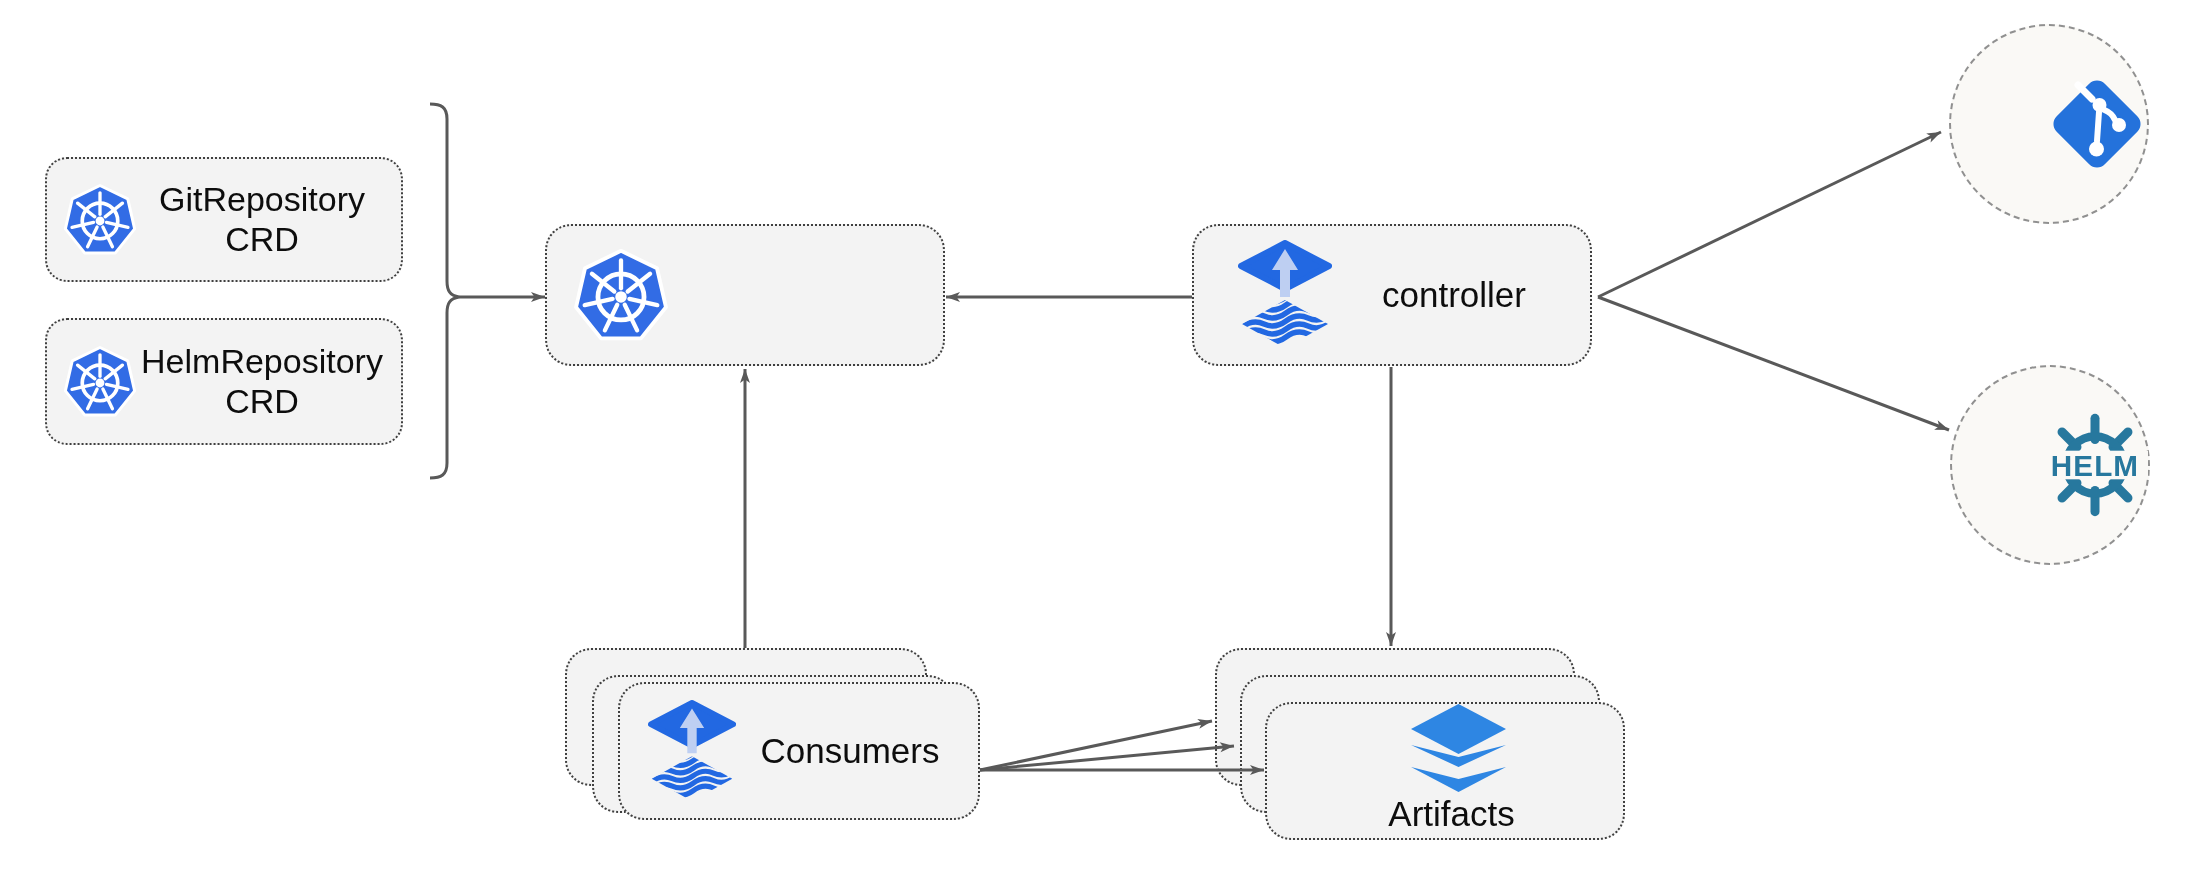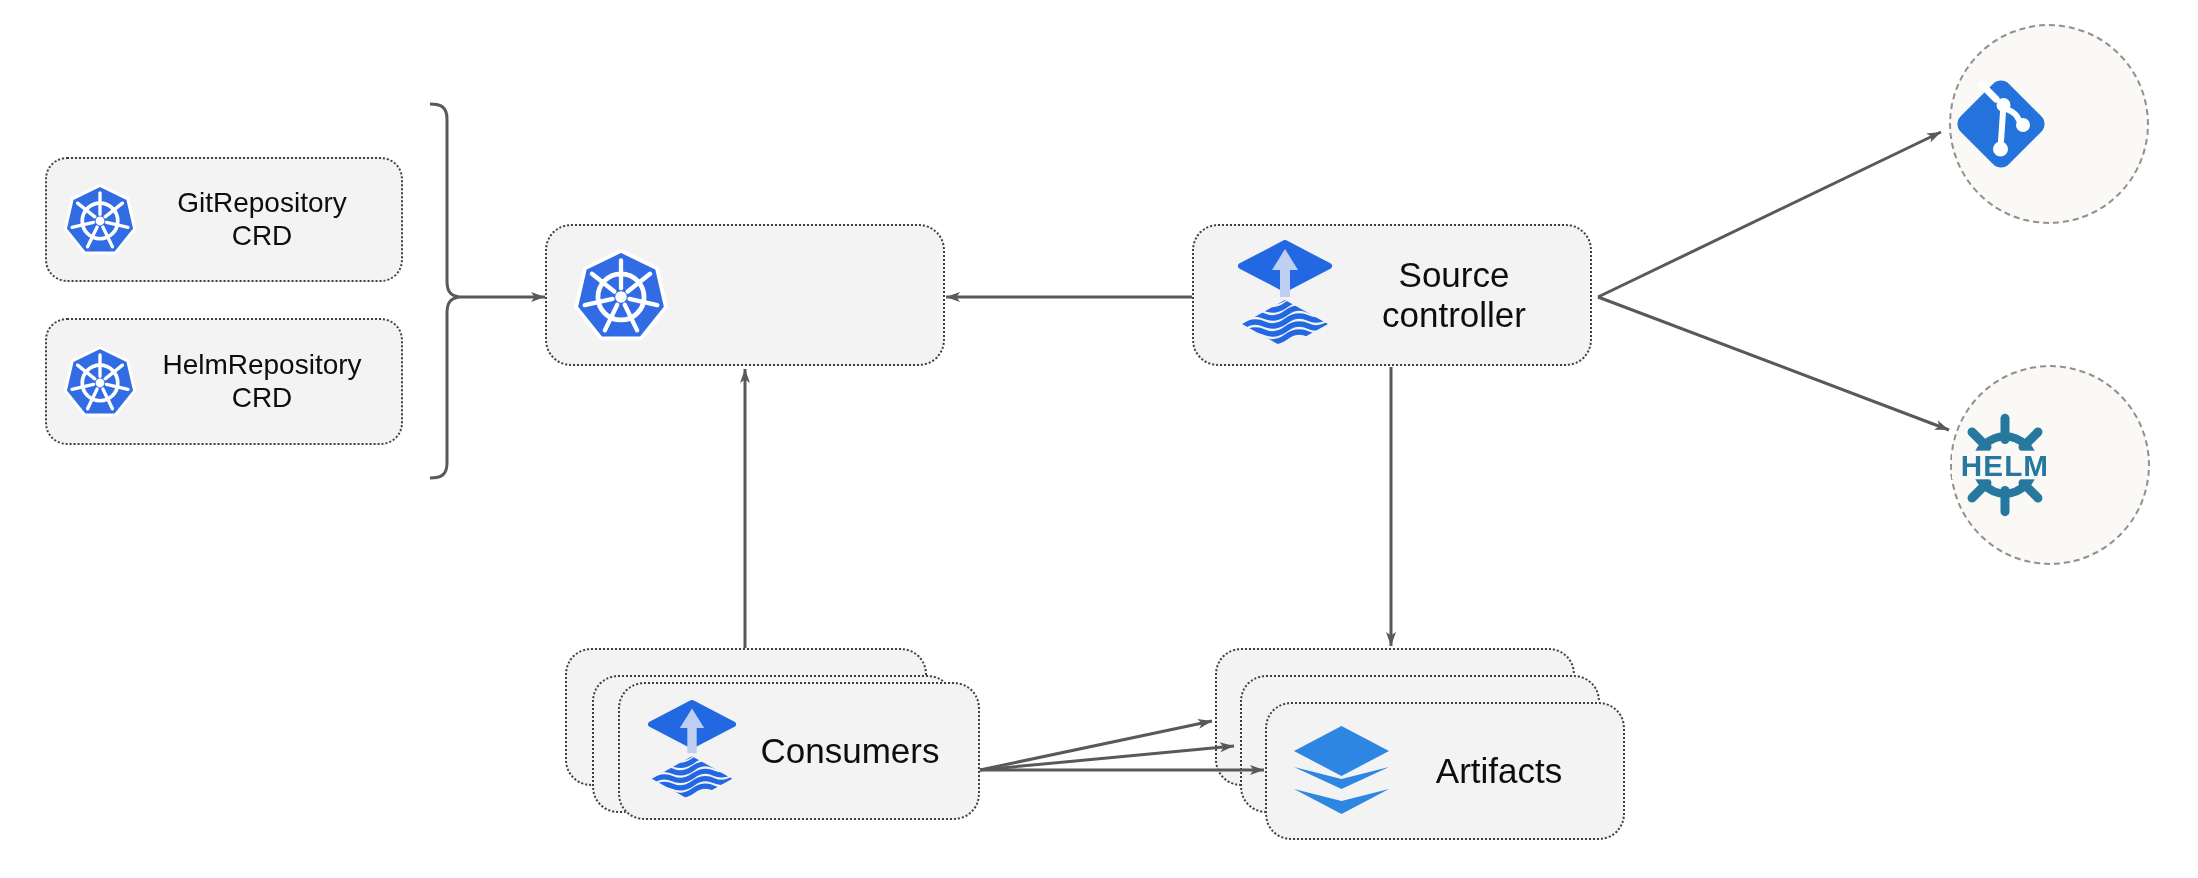--- a/index.html
+++ b/index.html
@@ -20,28 +20,28 @@
     position:absolute;box-sizing:border-box;
     background:var(--node-fill,#F3F3F3);
     border:2.5px dotted var(--node-border,#3F3F3F);
     border-radius:26px;
   }
   .circle-node{
     position:absolute;box-sizing:border-box;width:200px;height:200px;
     border-radius:50%;
     background:var(--circle-fill,#FAF9F6);
     border:2.5px dashed var(--circle-border,#909090);
-    display:flex;align-items:center;justify-content:flex-start;
+    display:flex;align-items:center;justify-content:flex-end;
   }
   .label{
     flex:1;text-align:center;color:#0d0d0d;
     font-size:35px;line-height:1.15;
     padding-right:14px;white-space:nowrap;
   }
-  .node.crd .label{font-size:28px;}
+  .node.crd .label{font-size:34px;}
   .icon{flex:0 0 auto;display:block;}
   #edges{position:absolute;left:0;top:0;pointer-events:none;}
 </style>
 </head>
 <body>
 
 <div class="canvas">
 
   <svg width="0" height="0" style="position:absolute" aria-hidden="true">
     <defs>
@@ -117,37 +117,36 @@
     <svg class="icon" width="96" height="100" viewBox="0 0 100 104">
         <use href="#k8s-icon"></use>
       </svg>
   </div>
 
   <div class="node big" style="left:1192px;top:224px;width:400px;height:142px;padding-left:44px;">
     <svg class="icon" width="94" height="110" viewBox="0 0 94 110">
         <use href="#flux-icon"></use>
       </svg>
     <div class="label">
-      <div>Source</div>
       <div>controller</div>
     </div>
   </div>
 
   <div class="stack-layer" style="left:565px;top:648px;width:362px;height:138px;"></div>
   <div class="stack-layer" style="left:592px;top:675px;width:362px;height:138px;"></div>
   <div class="node big" style="left:618px;top:682px;width:362px;height:138px;padding-left:28px;">
     <svg class="icon" width="88" height="103" viewBox="0 0 94 110">
         <use href="#flux-icon"></use>
       </svg>
     <div class="label">Consumers</div>
   </div>
 
   <div class="stack-layer" style="left:1215px;top:648px;width:360px;height:138px;"></div>
   <div class="stack-layer" style="left:1240px;top:675px;width:360px;height:138px;"></div>
-  <div class="node big" style="left:1265px;top:702px;width:360px;height:138px;padding-left:27px;">
+  <div class="node big" style="left:1265px;top:702px;width:360px;height:138px;padding-left:27px;flex-direction:column;">
     <svg class="icon" width="95" height="90" viewBox="0 0 95 90">
         <use href="#layers-icon"></use>
       </svg>
     <div class="label">Artifacts</div>
   </div>
 
   <div class="circle-node" style="left:1949px;top:24px;">
     <svg width="100" height="100" viewBox="0 0 100 100">
         <use href="#git-icon"></use>
       </svg>

